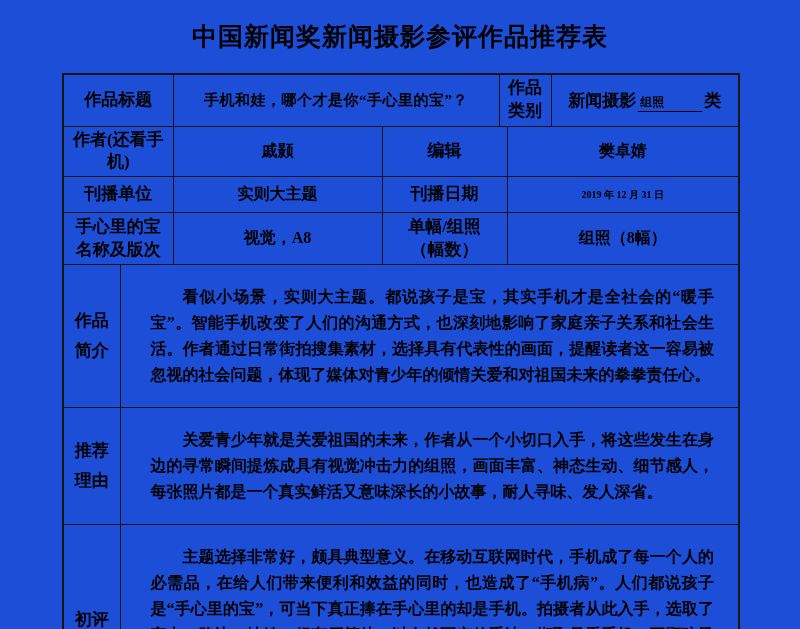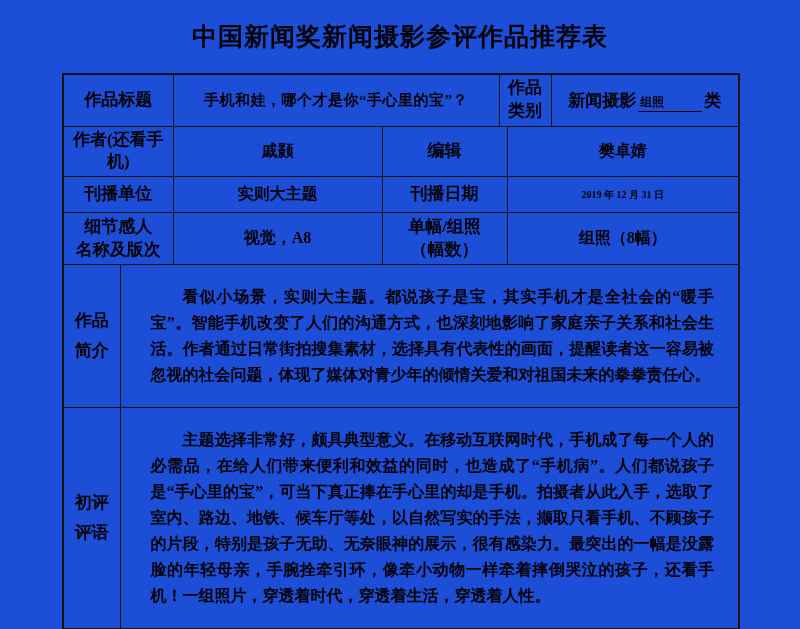--- a/index.html
+++ b/index.html
@@ -131,41 +131,50 @@
 
     <tr style="height:36px">
       <td colspan="2" class="lbl">刊播单位</td>
       <td class="val">实则大主题</td>
       <td colspan="2" class="lbl">刊播日期</td>
       <td colspan="2" class="val date-val">2019 年 12 月 31 日</td>
     </tr>
 
     <tr style="height:52px">
       <td colspan="2" class="lbl">
-        <span class="lline">细节感人</span>
+        <span class="lline">手心里的宝</span>
         <span class="lline">名称及版次</span>
       </td>
       <td class="val">视觉，A8</td>
       <td colspan="2" class="lbl">
         <span class="lline">单幅/组照</span>
         <span class="lline">（幅数）</span>
       </td>
       <td colspan="2" class="val">组照（8幅）</td>
     </tr>
 
     <tr style="height:102px">
       <td class="vlbl">
         <span class="lline">作品</span>
         <span class="lline">简介</span>
       </td>
       <td colspan="6" class="para-cell">
         <p class="para">看似小场景，实则大主题。都说孩子是宝，其实手机才是全社会的“暖手宝”。智能手机改变了人们的沟通方式，也深刻地影响了家庭亲子关系和社会生活。作者通过日常街拍搜集素材，选择具有代表性的画面，提醒读者这一容易被忽视的社会问题，体现了媒体对青少年的倾情关爱和对祖国未来的拳拳责任心。</p>
       </td>
     </tr>
 
+    <tr style="height:78px">
+      <td class="vlbl">
+        <span class="lline">推荐</span>
+        <span class="lline">理由</span>
+      </td>
+      <td colspan="6" class="para-cell">
+        <p class="para">关爱青少年就是关爱祖国的未来，作者从一个小切口入手，将这些发生在身边的寻常瞬间提炼成具有视觉冲击力的组照，画面丰富、神态生动、细节感人，每张照片都是一个真实鲜活又意味深长的小故事，耐人寻味、发人深省。</p>
+      </td>
+    </tr>
 
     <tr style="height:161px">
       <td class="vlbl">
         <span class="lline">初评</span>
         <span class="lline">评语</span>
       </td>
       <td colspan="6" class="para-cell">
         <p class="para">主题选择非常好，颇具典型意义。在移动互联网时代，手机成了每一个人的必需品，在给人们带来便利和效益的同时，也造成了“手机病”。人们都说孩子是“手心里的宝”，可当下真正捧在手心里的却是手机。拍摄者从此入手，选取了室内、路边、地铁、候车厅等处，以自然写实的手法，撷取只看手机、不顾孩子的片段，特别是孩子无助、无奈眼神的展示，很有感染力。最突出的一幅是没露脸的年轻母亲，手腕拴牵引环，像牵小动物一样牵着摔倒哭泣的孩子，还看手机！一组照片，穿透着时代，穿透着生活，穿透着人性。</p>
       </td>
     </tr>

